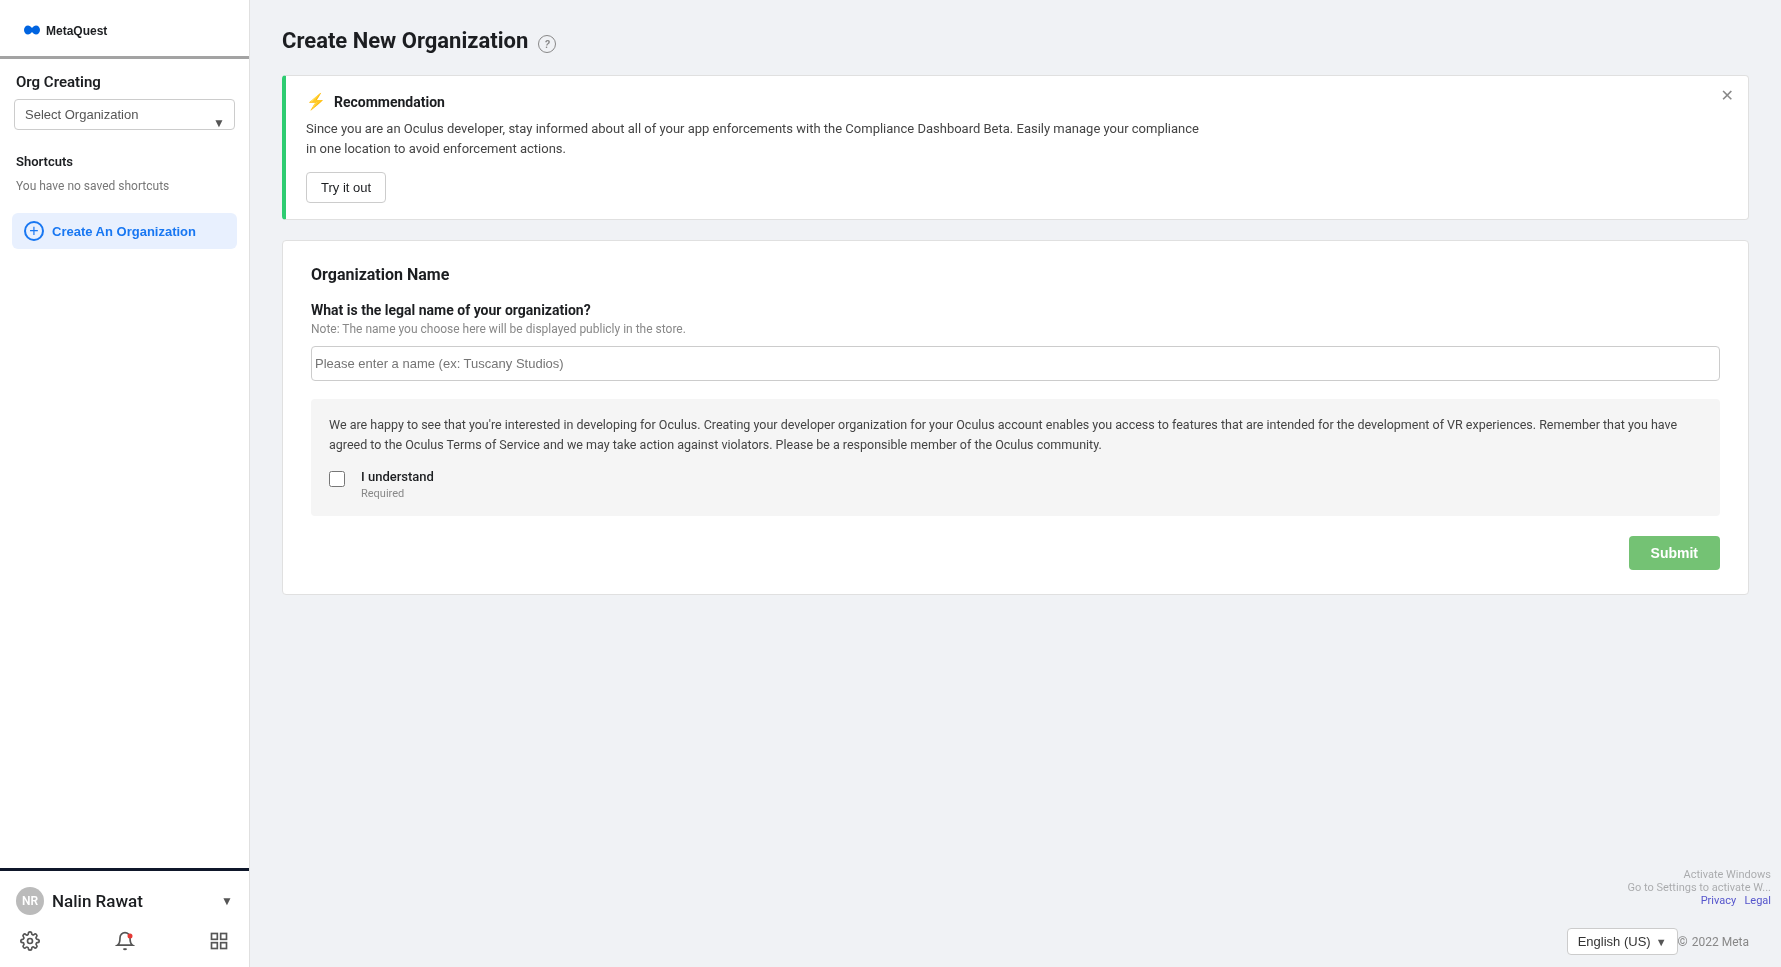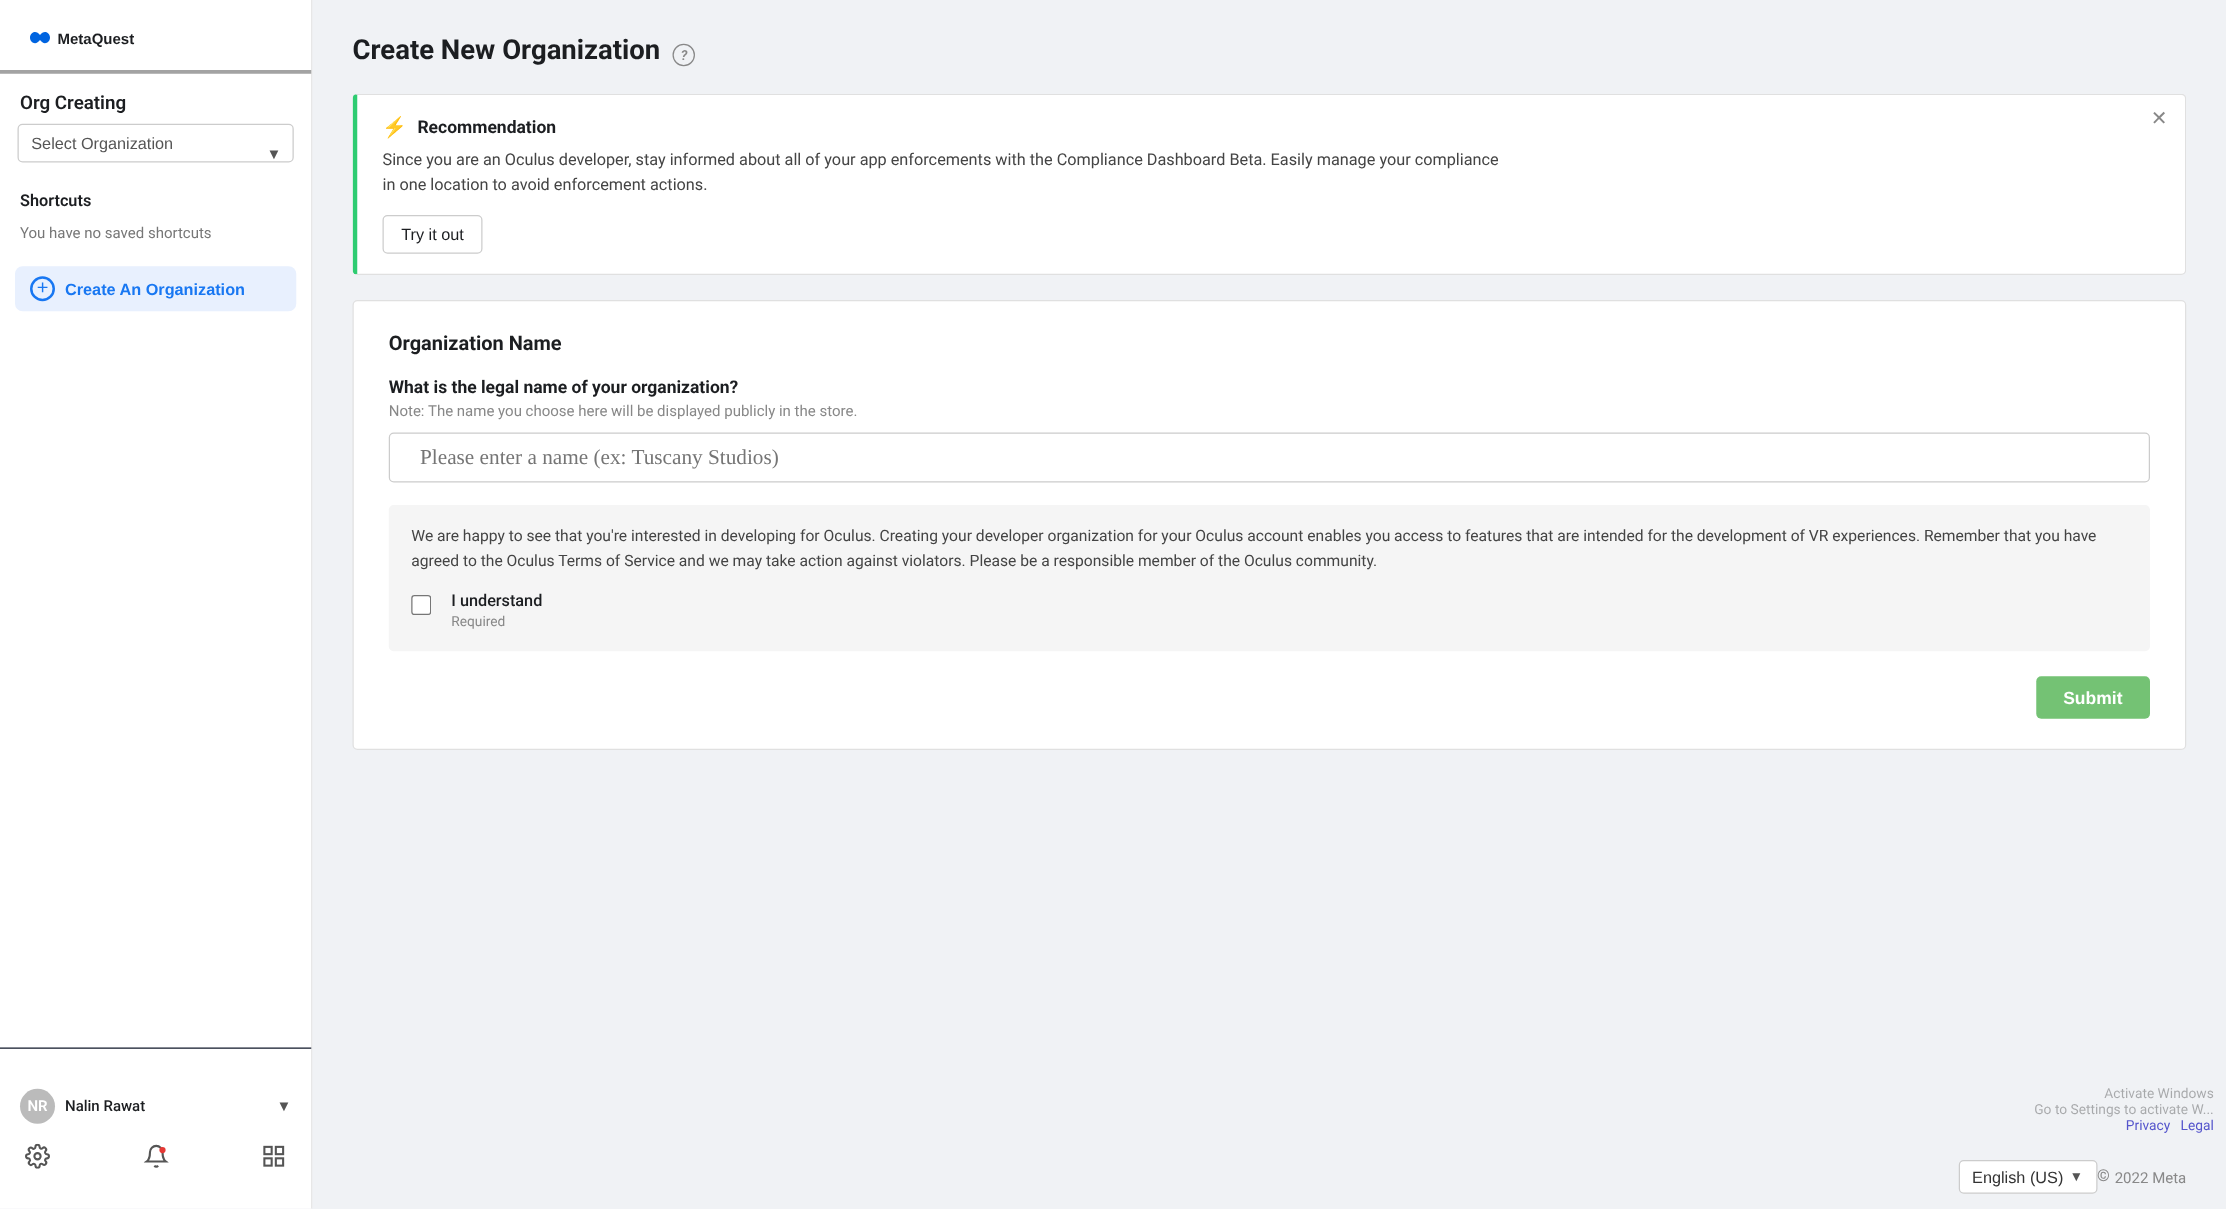--- a/index.html
+++ b/index.html
@@ -88,22 +88,22 @@
       flex-shrink: 0;
       line-height: 1;
     }
     .sidebar-create-org-label {
       color: #1877f2;
       font-size: 13px;
       font-weight: 600;
     }
     .sidebar-bottom {
       margin-top: auto;
-      border-top: 1px solid #0f172a;
-      padding: 26px 14px;
+      border-top: 3px solid #0f172a;
+      padding: 10px 14px;
     }
     .sidebar-user-row {
       display: flex;
       align-items: center;
       justify-content: space-between;
       padding: 6px 2px;
     }
     .sidebar-user-info {
       display: flex;
       align-items: center;
@@ -115,21 +115,21 @@
       border-radius: 50%;
       background: #bbb;
       display: flex;
       align-items: center;
       justify-content: center;
       color: #fff;
       font-size: 12px;
       font-weight: 600;
     }
     .sidebar-username {
-      font-size: 12px;
+      font-size: 17px;
       font-weight: 500;
       color: #1c1e21;
     }
     .sidebar-chevron {
       color: #555;
       font-size: 12px;
     }
     .sidebar-icons-row {
       display: flex;
       align-items: center;
@@ -253,28 +253,27 @@
       color: #1c1e21;
       margin-bottom: 4px;
     }
     .form-note {
       font-size: 12px;
       color: #888;
       margin-bottom: 10px;
     }
     .form-input {
       width: 100%;
-      padding: 9px 24px;
+      padding: 9px 3px;
       border: 1px solid #ccc;
       border-radius: 4px;
-      font-size: 17px;
+      font-size: 13px;
       color: #999;
       outline: none;
       background: #fff;
-      font-family: Liberation Serif, serif;
     }
 
     .terms-box {
       background: #f5f5f5;
       border-radius: 4px;
       padding: 16px 18px;
       margin-top: 18px;
     }
     .terms-text {
       font-size: 12.5px;

